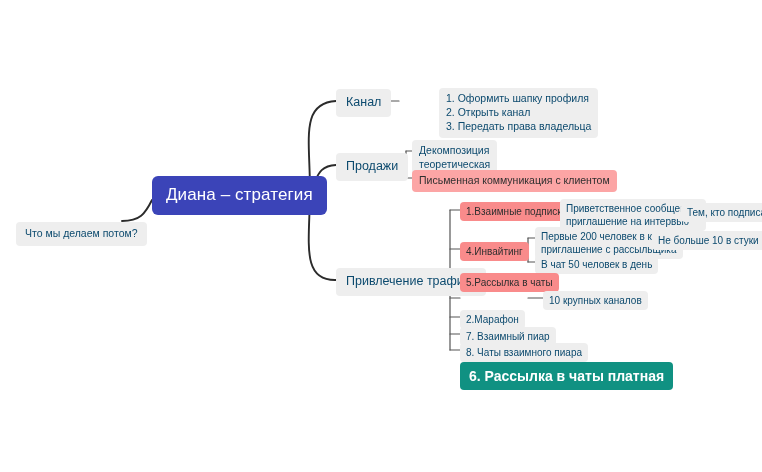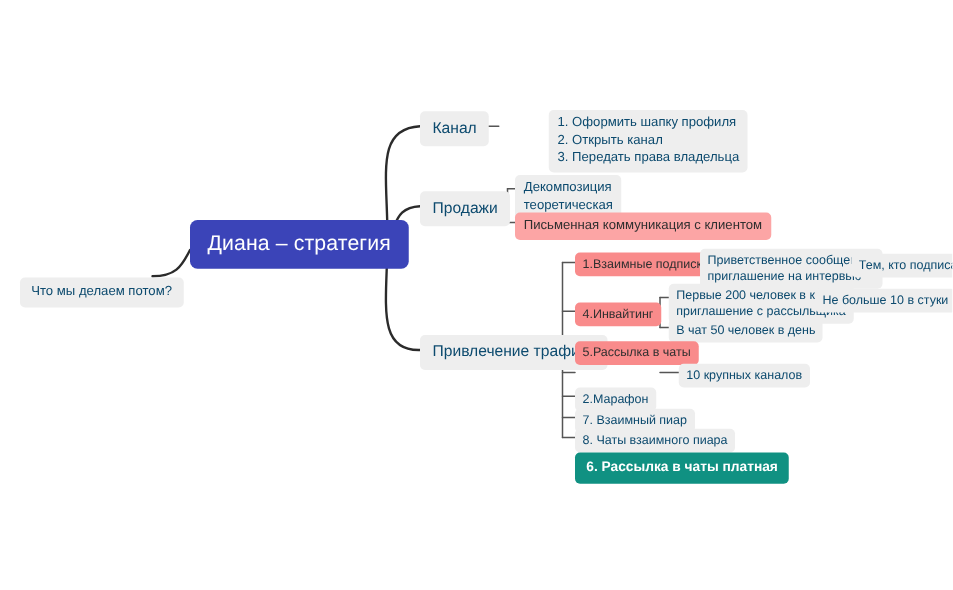--- a/index.html
+++ b/index.html
@@ -65,21 +65,21 @@
     color: #2f2f2f;
   }
   .hl-green {
     background: #fca5a5;
     color: #2f2f2f;
   }
   .hl-teal {
     background: #109182;
     color: #ffffff;
     font-weight: bold;
-    font-size: 11px;
+    font-size: 14px;
     padding: 5px 9px 5px 9px;
   }
 </style>
 </head>
 <body>
 
 <div id="canvas">
 
   <svg id="edges" viewBox="0 0 762 472">
     <g fill="none" stroke="#2b2b2b" stroke-width="1.6" stroke-linecap="round">

